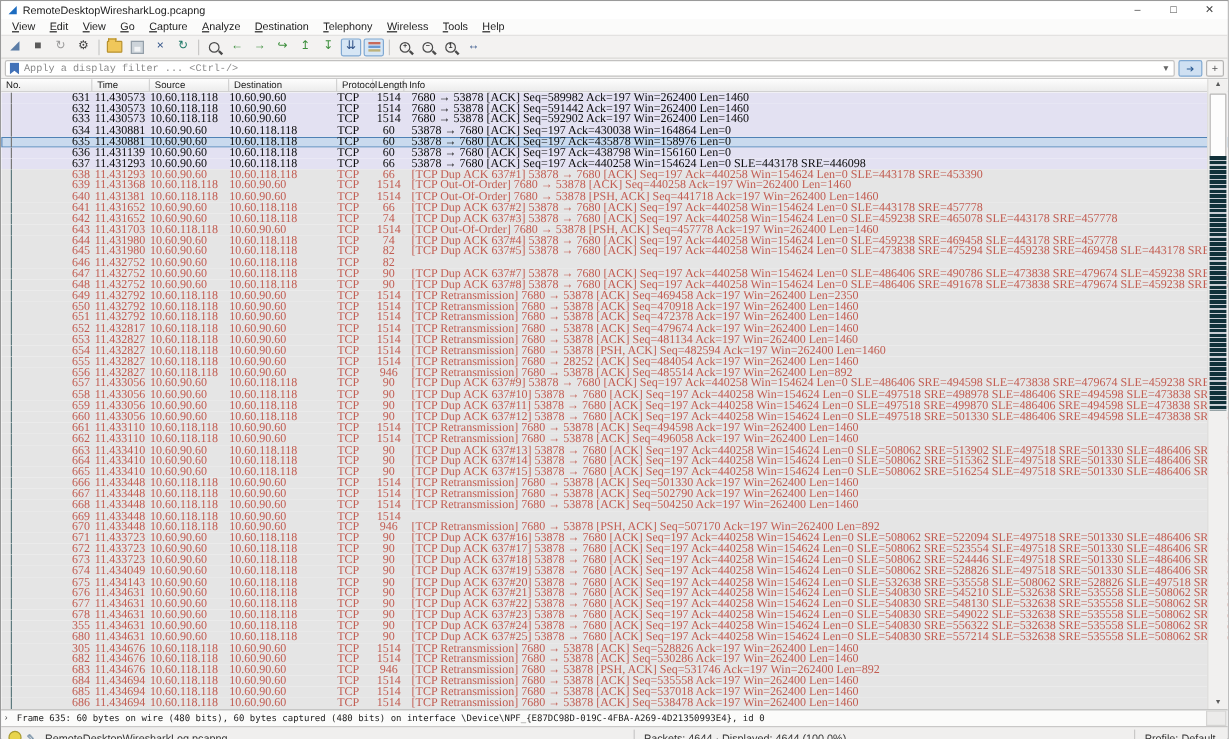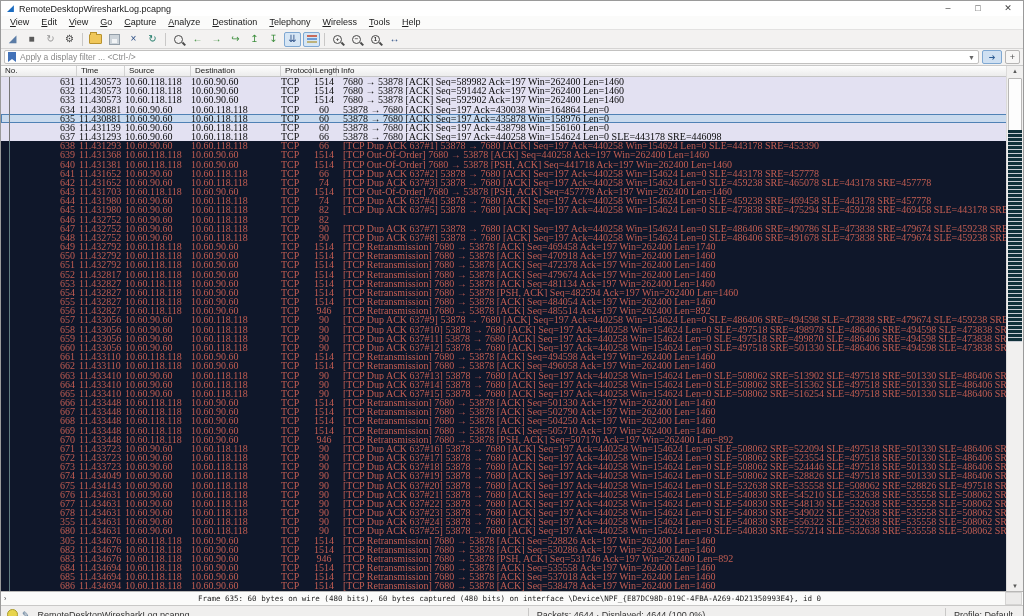--- a/index.html
+++ b/index.html
@@ -33,34 +33,34 @@
   .ic-colorize{display:flex;flex-direction:column;gap:1px;}
   .ic-colorize i{display:block;width:10px;height:2px;}
   .ic-colorize i:nth-child(1){background:#c86a5a;}
   .ic-colorize i:nth-child(2){background:#6a9ad4;}
   .ic-colorize i:nth-child(3){background:#bdb27a;}
 
   
   .filterbar{height:16px;background:#f3f2f1;border-bottom:1px solid #c9c9c9;display:flex;align-items:center;padding:0 3px;gap:3px;flex:0 0 auto;}
   .filter-field{flex:1;height:12px;background:#ffffff;border:1px solid #c2c1c0;border-radius:2px;display:flex;align-items:center;padding:0 3px;gap:4px;}
   .ic-bookmark{width:8px;height:10px;background:#4272b8;clip-path:polygon(0 0,100% 0,100% 100%,50% 70%,0 100%);flex:0 0 auto;}
-  .filter-placeholder{flex:1;font-size:8.5px;color:#8a8a8a;white-space:nowrap;overflow:hidden;}
+  .filter-placeholder{flex:1;font-size:8.5px;color:#8a8a8a;white-space:nowrap;overflow:hidden;font-family:Liberation Mono, monospace;}
   .filter-chevron{font-size:7px;color:#666;}
   .filter-apply{width:18px;height:12px;background:#cfe0f2;border:1px solid #7fa8d2;border-radius:2px;color:#2c5c94;font-size:8px;display:flex;align-items:center;justify-content:center;}
   .filter-add{width:13px;height:12px;border:1px solid #b5b4b3;border-radius:2px;background:#f7f6f5;color:#555;font-size:9px;display:flex;align-items:center;justify-content:center;}
 
   
   .plist{flex:0 0 auto;position:relative;background:#ffffff;}
   .plist-header{height:10px;display:flex;background:linear-gradient(#fdfdfd,#ececec);border-bottom:1px solid #c6c6c6;font-size:8px;color:#1a1a1a;}
   .hcell{border-right:1px solid #d2d2d2;box-sizing:border-box;padding:0 0 0 4px;line-height:10px;white-space:nowrap;overflow:visible;}
   .rows{height:514px;overflow:hidden;background:#fff;}
   .prow{height:9.178px;display:flex;font-family:Liberation Serif, serif;font-size:10px;line-height:9.1px;white-space:nowrap;}
   .prow.t{background:#e3e1f2;color:#0a0a0a;}
   .prow.s{background:#c9daee;color:#0a0a0a;box-shadow:inset 0 0 0 1px #4f81b5;}
-  .prow.b{background:#0f172a;color:#c25d52;}
+  .prow.b{background:#e5e5e5;color:#c25d52;}
   .c{overflow:hidden;box-sizing:border-box;flex:0 0 auto;}
   .c.gut{width:12px;position:relative;}
   .c.gut i{position:absolute;left:8px;top:0;bottom:0;width:1px;background:#777;}
   .prow.b .c.gut i{background:#5d7a7e;}
   .c.no{width:64px;text-align:right;padding-right:2px;}
   .c.time{width:48px;padding-left:2px;}
   .c.src{width:66px;}
   .c.dst{width:90px;}
   .c.proto{width:30px;}
   .c.len{width:26px;text-align:center;}
@@ -69,21 +69,21 @@
   
   .vscroll{position:absolute;top:0;right:0;bottom:0;width:17px;background:#f1f0ef;border-left:1px solid #dcdbda;box-sizing:border-box;}
   .sb-arrow{height:10px;display:flex;align-items:center;justify-content:center;font-size:6px;color:#5a5a5a;}
   .sb-arrow.down{position:absolute;bottom:0;left:0;right:0;}
   .sb-thumb{position:absolute;top:12px;left:1px;right:1px;height:52px;background:#fdfdfd;border:1px solid #b8b7b6;border-radius:1px;}
   .sb-map{position:absolute;top:64px;left:1px;right:1px;height:212px;background:repeating-linear-gradient(#11313a 0 3px,#c9cdd4 3px 4px);}
 
   
   .detail-line{height:13px;background:#fbfbfa;border-top:1px solid #b9b8b7;display:flex;align-items:center;padding-left:3px;flex:0 0 auto;position:relative;}
   .detail-expander{font-size:7px;color:#444;width:10px;}
-  .detail-text{font-family:"DejaVu Sans Mono",monospace;font-size:7.5px;color:#1c1c1c;white-space:nowrap;overflow:hidden;flex:1;text-align:center;}
+  .detail-text{font-family:"DejaVu Sans Mono",monospace;font-size:7.5px;color:#1c1c1c;white-space:nowrap;overflow:hidden;flex:1;}
   .detail-corner{width:15px;height:11px;background:#eceBea;border:1px solid #d5d4d3;margin-right:1px;flex:0 0 auto;}
 
   
   .statusbar{height:17px;background:#f0efee;border-top:1px solid #c9c8c7;display:flex;align-items:center;font-size:9px;color:#333;flex:0 0 auto;}
   .ic-expert{width:9px;height:9px;border-radius:50%;background:#e8d44d;border:1px solid #a89a2e;margin:0 4px 0 6px;flex:0 0 auto;}
   .ic-note{font-size:9px;color:#4a6c8c;margin-right:8px;}
   .sb-file{flex:0 0 auto;}
   .sb-spacer1{flex:0 0 auto;width:330px;}
   .sb-sep{width:1px;height:13px;background:#c9c8c7;margin:0 8px;flex:0 0 auto;}
   .sb-packets{flex:1;}
@@ -425,21 +425,21 @@
         <div class="prow b">
           <span class="c gut">
             <i></i>
           </span>
           <span class="c no">649</span>
           <span class="c time">11.432792</span>
           <span class="c src">10.60.118.118</span>
           <span class="c dst">10.60.90.60</span>
           <span class="c proto">TCP</span>
           <span class="c len">1514</span>
-          <span class="c info">[TCP Retransmission] 7680 → 53878 [ACK] Seq=469458 Ack=197 Win=262400 Len=1740</span>
+          <span class="c info">[TCP Retransmission] 7680 → 53878 [ACK] Seq=469458 Ack=197 Win=262400 Len=2350</span>
         </div>
         <div class="prow b">
           <span class="c gut">
             <i></i>
           </span>
           <span class="c no">650</span>
           <span class="c time">11.432792</span>
           <span class="c src">10.60.118.118</span>
           <span class="c dst">10.60.90.60</span>
           <span class="c proto">TCP</span>
@@ -497,21 +497,21 @@
         <div class="prow b">
           <span class="c gut">
             <i></i>
           </span>
           <span class="c no">655</span>
           <span class="c time">11.432827</span>
           <span class="c src">10.60.118.118</span>
           <span class="c dst">10.60.90.60</span>
           <span class="c proto">TCP</span>
           <span class="c len">1514</span>
-          <span class="c info">[TCP Retransmission] 7680 → 53878 [ACK] Seq=484054 Ack=197 Win=262400 Len=1460</span>
+          <span class="c info">[TCP Retransmission] 7680 → 28252 [ACK] Seq=484054 Ack=197 Win=262400 Len=1460</span>
         </div>
         <div class="prow b">
           <span class="c gut">
             <i></i>
           </span>
           <span class="c no">656</span>
           <span class="c time">11.432827</span>
           <span class="c src">10.60.118.118</span>
           <span class="c dst">10.60.90.60</span>
           <span class="c proto">TCP</span>
@@ -665,21 +665,20 @@
         <div class="prow b">
           <span class="c gut">
             <i></i>
           </span>
           <span class="c no">669</span>
           <span class="c time">11.433448</span>
           <span class="c src">10.60.118.118</span>
           <span class="c dst">10.60.90.60</span>
           <span class="c proto">TCP</span>
           <span class="c len">1514</span>
-          <span class="c info">[TCP Retransmission] 7680 → 53878 [ACK] Seq=505710 Ack=197 Win=262400 Len=1460</span>
         </div>
         <div class="prow b">
           <span class="c gut">
             <i></i>
           </span>
           <span class="c no">670</span>
           <span class="c time">11.433448</span>
           <span class="c src">10.60.118.118</span>
           <span class="c dst">10.60.90.60</span>
           <span class="c proto">TCP</span>

